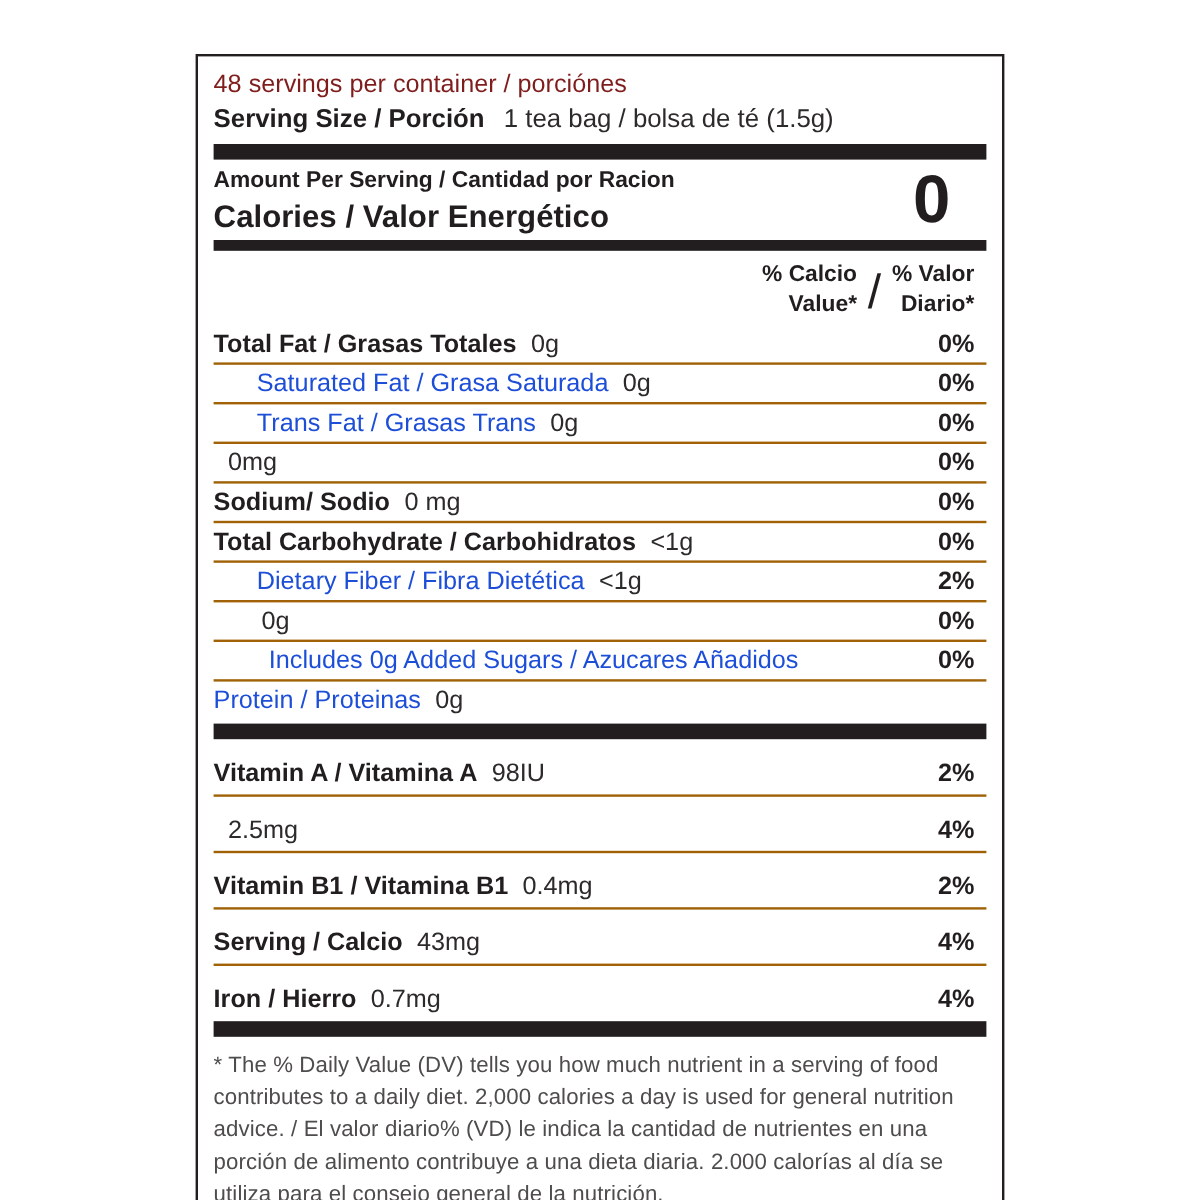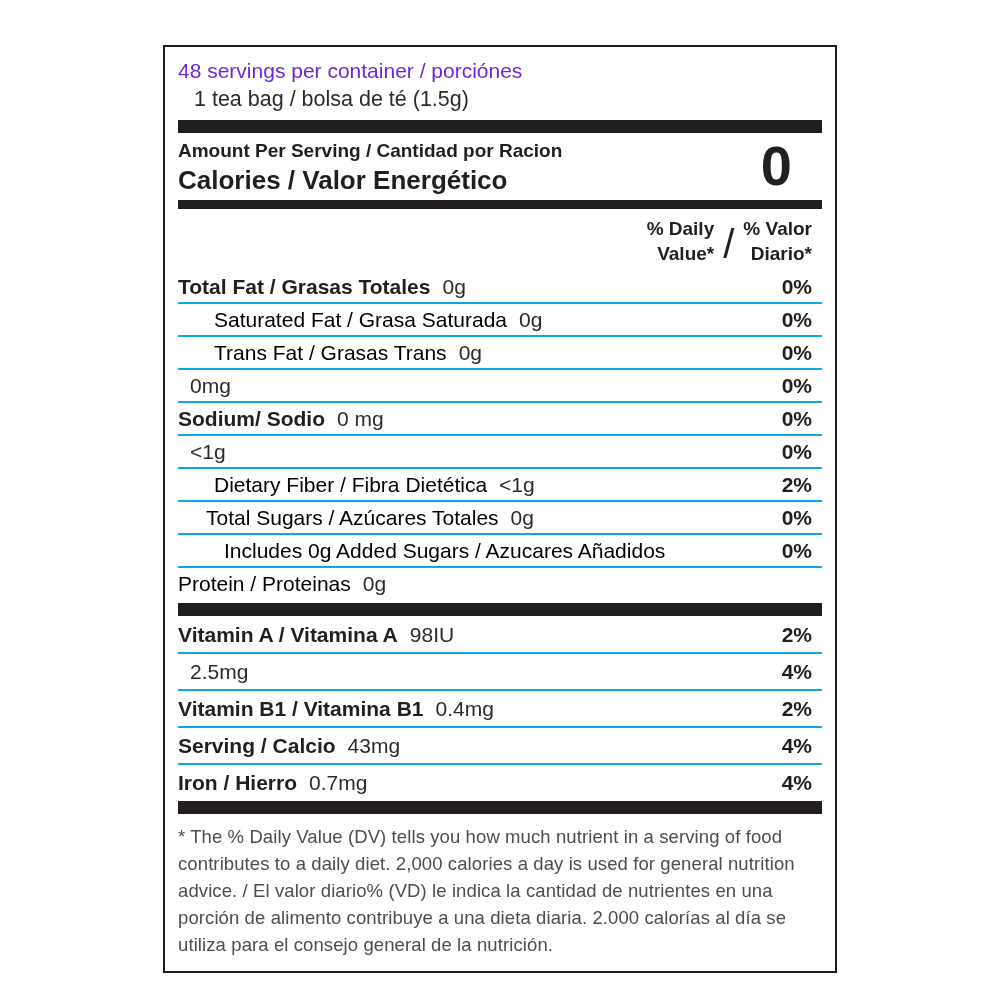--- a/index.html
+++ b/index.html
@@ -10,81 +10,82 @@
   }
   .nf{
     position:absolute;left:163px;top:45px;width:644px;
     border:2.5px solid #221e1f;padding:6px 13px 10px;
     background:#fff;
   }
   .title{
     font-size:26px;font-weight:bold;letter-spacing:.2px;
     padding:6px 0 9px;border-bottom:2.5px solid #221e1f;
   }
-  .servings{font-size:21px;color:#6d28d9;padding:6px 0 1px;}
+  .servings{font-size:21px;color:#7f1d1d;padding:6px 0 1px;}
   .ssrow{font-size:21.5px;padding:3px 0 7px;display:flex;align-items:baseline;}
   .ss-label{font-weight:bold;}
   .ss-value{margin-left:16px;color:#2d2a2b;}
   .bar{height:13px;background:#221e1f;margin:1px 0;}
   .bar.med{height:9px;margin:2px 0;}
   .calwrap{display:flex;justify-content:space-between;align-items:flex-start;padding:6px 0 2px;}
   .aps{font-size:19px;font-weight:bold;padding-bottom:3px;}
   .cal{font-size:26px;font-weight:bold;}
   .calnum{font-size:56px;font-weight:bold;line-height:.92;margin:0 30px 0 0;}
   .dvh{
     display:flex;justify-content:flex-end;align-items:center;text-align:right;
     font-weight:bold;font-size:19px;line-height:1.3;padding:6px 10px 5px 0;
   }
   .dvslash{font-size:40px;font-weight:normal;margin:0 9px;line-height:.9;transform:translateY(2px);}
   .row{
     display:flex;align-items:baseline;font-size:21px;
-    padding:4px 10px 3px 0;border-bottom:2px solid #0ea5e9;
+    padding:4px 10px 3px 0;border-bottom:2px solid #a16207;
   }
-  .row .nm{color:#000000;}
+  .row .nm{color:#1d4ed8;}
   .row.b .nm{font-weight:bold;color:#221e1f;}
   .row .val{margin-left:12px;color:#2d2a2b;white-space:nowrap;}
   .row .pct{margin-left:auto;font-weight:bold;padding-left:10px;}
   .row.ind1{padding-left:36px;}
   .row.ind1b{padding-left:28px;}
   .row.ind2{padding-left:46px;}
   .row.it .nm,.row.it .val{}
   .row.nobord{border-bottom:none;padding-bottom:6px;}
-  .row.vit{padding-top:6px;padding-bottom:5px;}
+  .row.vit{padding-top:16px;padding-bottom:5px;}
   .footnote{
     font-size:18.5px;line-height:1.45;color:#4e4c4c;
     padding:9px 0 3px;letter-spacing:.1px;
   }
 </style>
 </head>
 <body>
 
 <div class="nf">
 
 
   <div class="servings">48 servings per container / porciónes</div>
 
   <div class="ssrow">
+    <span class="ss-label">Serving Size / Porción</span>
     <span class="ss-value">1 tea bag / bolsa de té (1.5g)</span>
   </div>
 
   <div class="bar"></div>
 
   <div class="calwrap">
     <div>
       <div class="aps">Amount Per Serving / Cantidad por Racion</div>
       <div class="cal">Calories / Valor Energético</div>
     </div>
     <div class="calnum">0</div>
   </div>
 
   <div class="bar med"></div>
 
   <div class="dvh">
     <div>
-      <div>% Daily</div>
+      <div>% Calcio</div>
       <div>Value*</div>
     </div>
     <div class="dvslash">/</div>
     <div>
       <div>% Valor</div>
       <div>Diario*</div>
     </div>
   </div>
 
   <div class="row b">
@@ -105,30 +106,30 @@
   <div class="row b">
     <span class="val">0mg</span>
     <span class="pct">0%</span>
   </div>
   <div class="row b">
     <span class="nm">Sodium/ Sodio</span>
     <span class="val">0 mg</span>
     <span class="pct">0%</span>
   </div>
   <div class="row b">
+    <span class="nm">Total Carbohydrate / Carbohidratos</span>
     <span class="val">&lt;1g</span>
     <span class="pct">0%</span>
   </div>
   <div class="row ind1">
     <span class="nm">Dietary Fiber / Fibra Dietética</span>
     <span class="val">&lt;1g</span>
     <span class="pct">2%</span>
   </div>
   <div class="row ind1b">
-    <span class="nm">Total Sugars / Azúcares Totales</span>
     <span class="val">0g</span>
     <span class="pct">0%</span>
   </div>
   <div class="row ind2">
     <span class="nm">Includes 0g Added Sugars / Azucares Añadidos</span>
     <span class="pct">0%</span>
   </div>
   <div class="row nobord">
     <span class="nm">Protein / Proteinas</span>
     <span class="val">0g</span>

